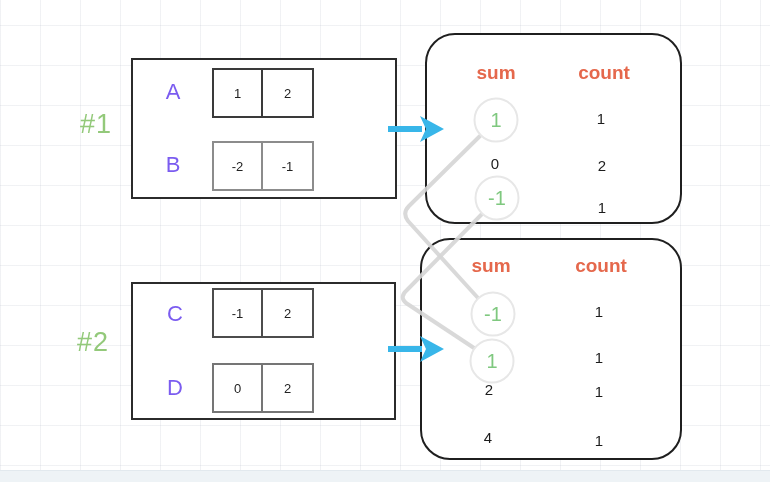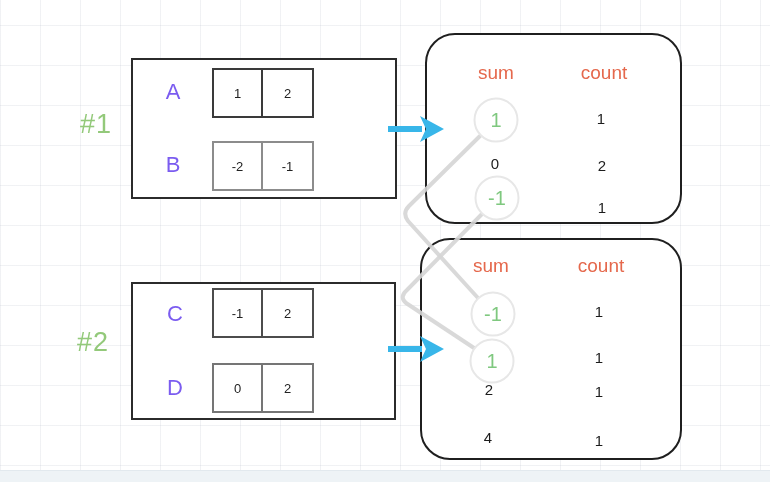--- a/index.html
+++ b/index.html
@@ -11,21 +11,21 @@
     background-color:#ffffff;
     background-image:
       linear-gradient(to right, rgba(190,195,205,0.22) 1px, transparent 1px),
       linear-gradient(to bottom, rgba(190,195,205,0.22) 1px, transparent 1px);
     background-size:40px 40px;
     background-position:0px 25px;
   }
   .ctr{position:absolute;transform:translate(-50%,-50%);white-space:nowrap;line-height:1;}
   .hash{font-size:27px;color:#93c97a;letter-spacing:1px;}
   .aname{font-size:22px;color:#7b5cf0;font-weight:500;}
-  .hdr{font-size:19px;color:#e5684c;font-weight:400;}
+  .hdr{font-size:19px;color:#e5684c;font-weight:700;}
   .tval{font-size:15px;color:#1c1c1c;}
   .gval{font-size:20px;color:#7fc87f;}
   .cellval{font-size:13px;color:#222222;}
   .pbox{position:absolute;background:#ffffff;border:2px solid #2b2b2b;box-sizing:border-box;}
   .rbox{position:absolute;background:#ffffff;border:2px solid #1f1f1f;border-radius:30px;box-sizing:border-box;}
   .cellrow{position:absolute;display:flex;background:#ffffff;}
   .cell{width:51px;height:50px;display:flex;align-items:center;justify-content:center;
         border:2px solid var(--c);box-sizing:border-box;background:#fff;}
   .cell:last-child{border-left:none;}
   .bA{--c:#3a3a3a;} .bB{--c:#8c8c8c;} .bC{--c:#4c4c4c;} .bD{--c:#757575;}

